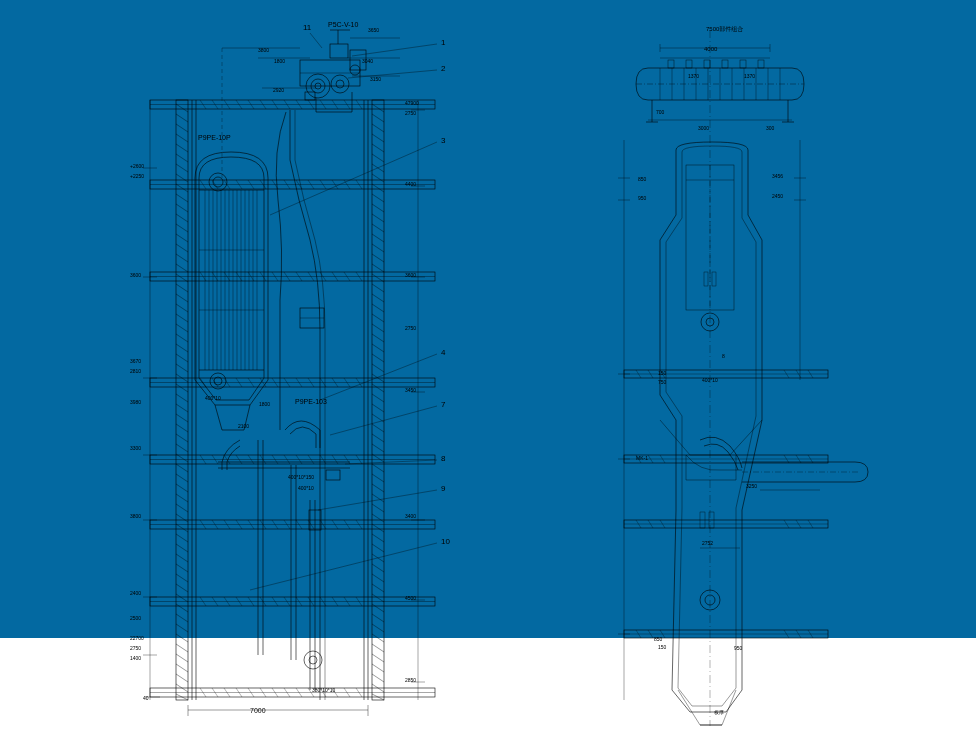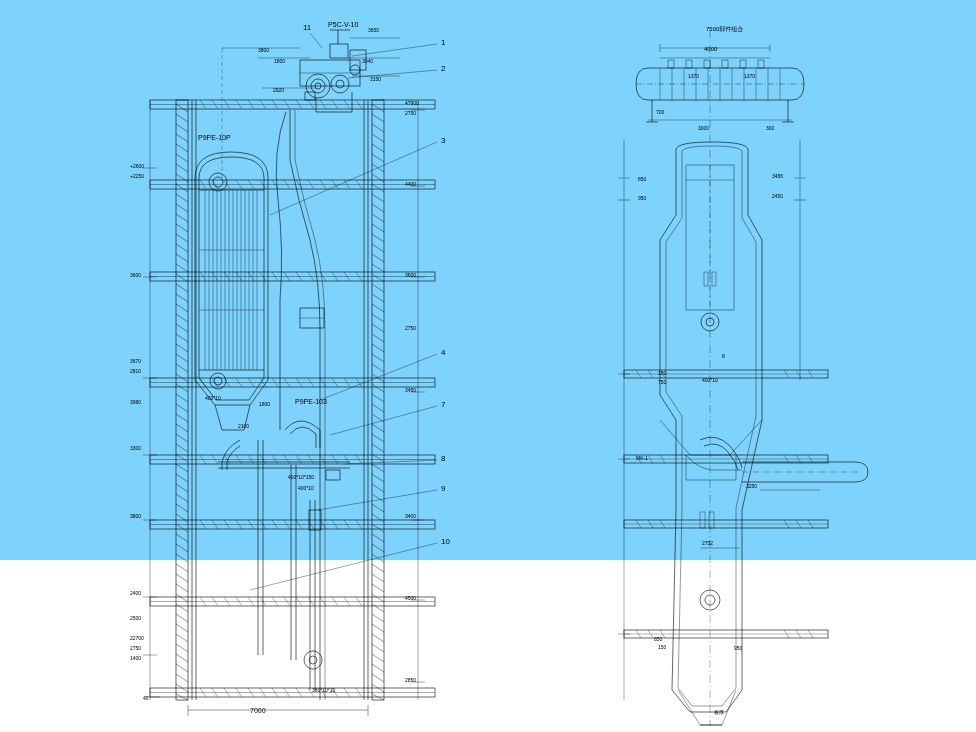--- a/index.html
+++ b/index.html
@@ -1,17 +1,17 @@
 <!DOCTYPE html>
 <html><head>
 <meta charset="utf-8">
 <style>
   html,body{margin:0;padding:0;background:#ffffff;}
   body{width:976px;height:732px;overflow:hidden;font-family:"Liberation Sans",sans-serif;}
-  #sheet{position:relative;width:976px;height:560px;background:#7dd3fc;}
+  #sheet{position:relative;width:976px;height:638px;background:#0369a1;}
   svg{display:block;}
   .t{font-family:"Liberation Sans",sans-serif;font-size:5px;fill:#000;}
   .t6{font-size:6px;}
   .t7{font-size:7px;}
   .t8{font-size:8px;}
 </style>
 </head>
 <body>
 
 <div id="sheet">

